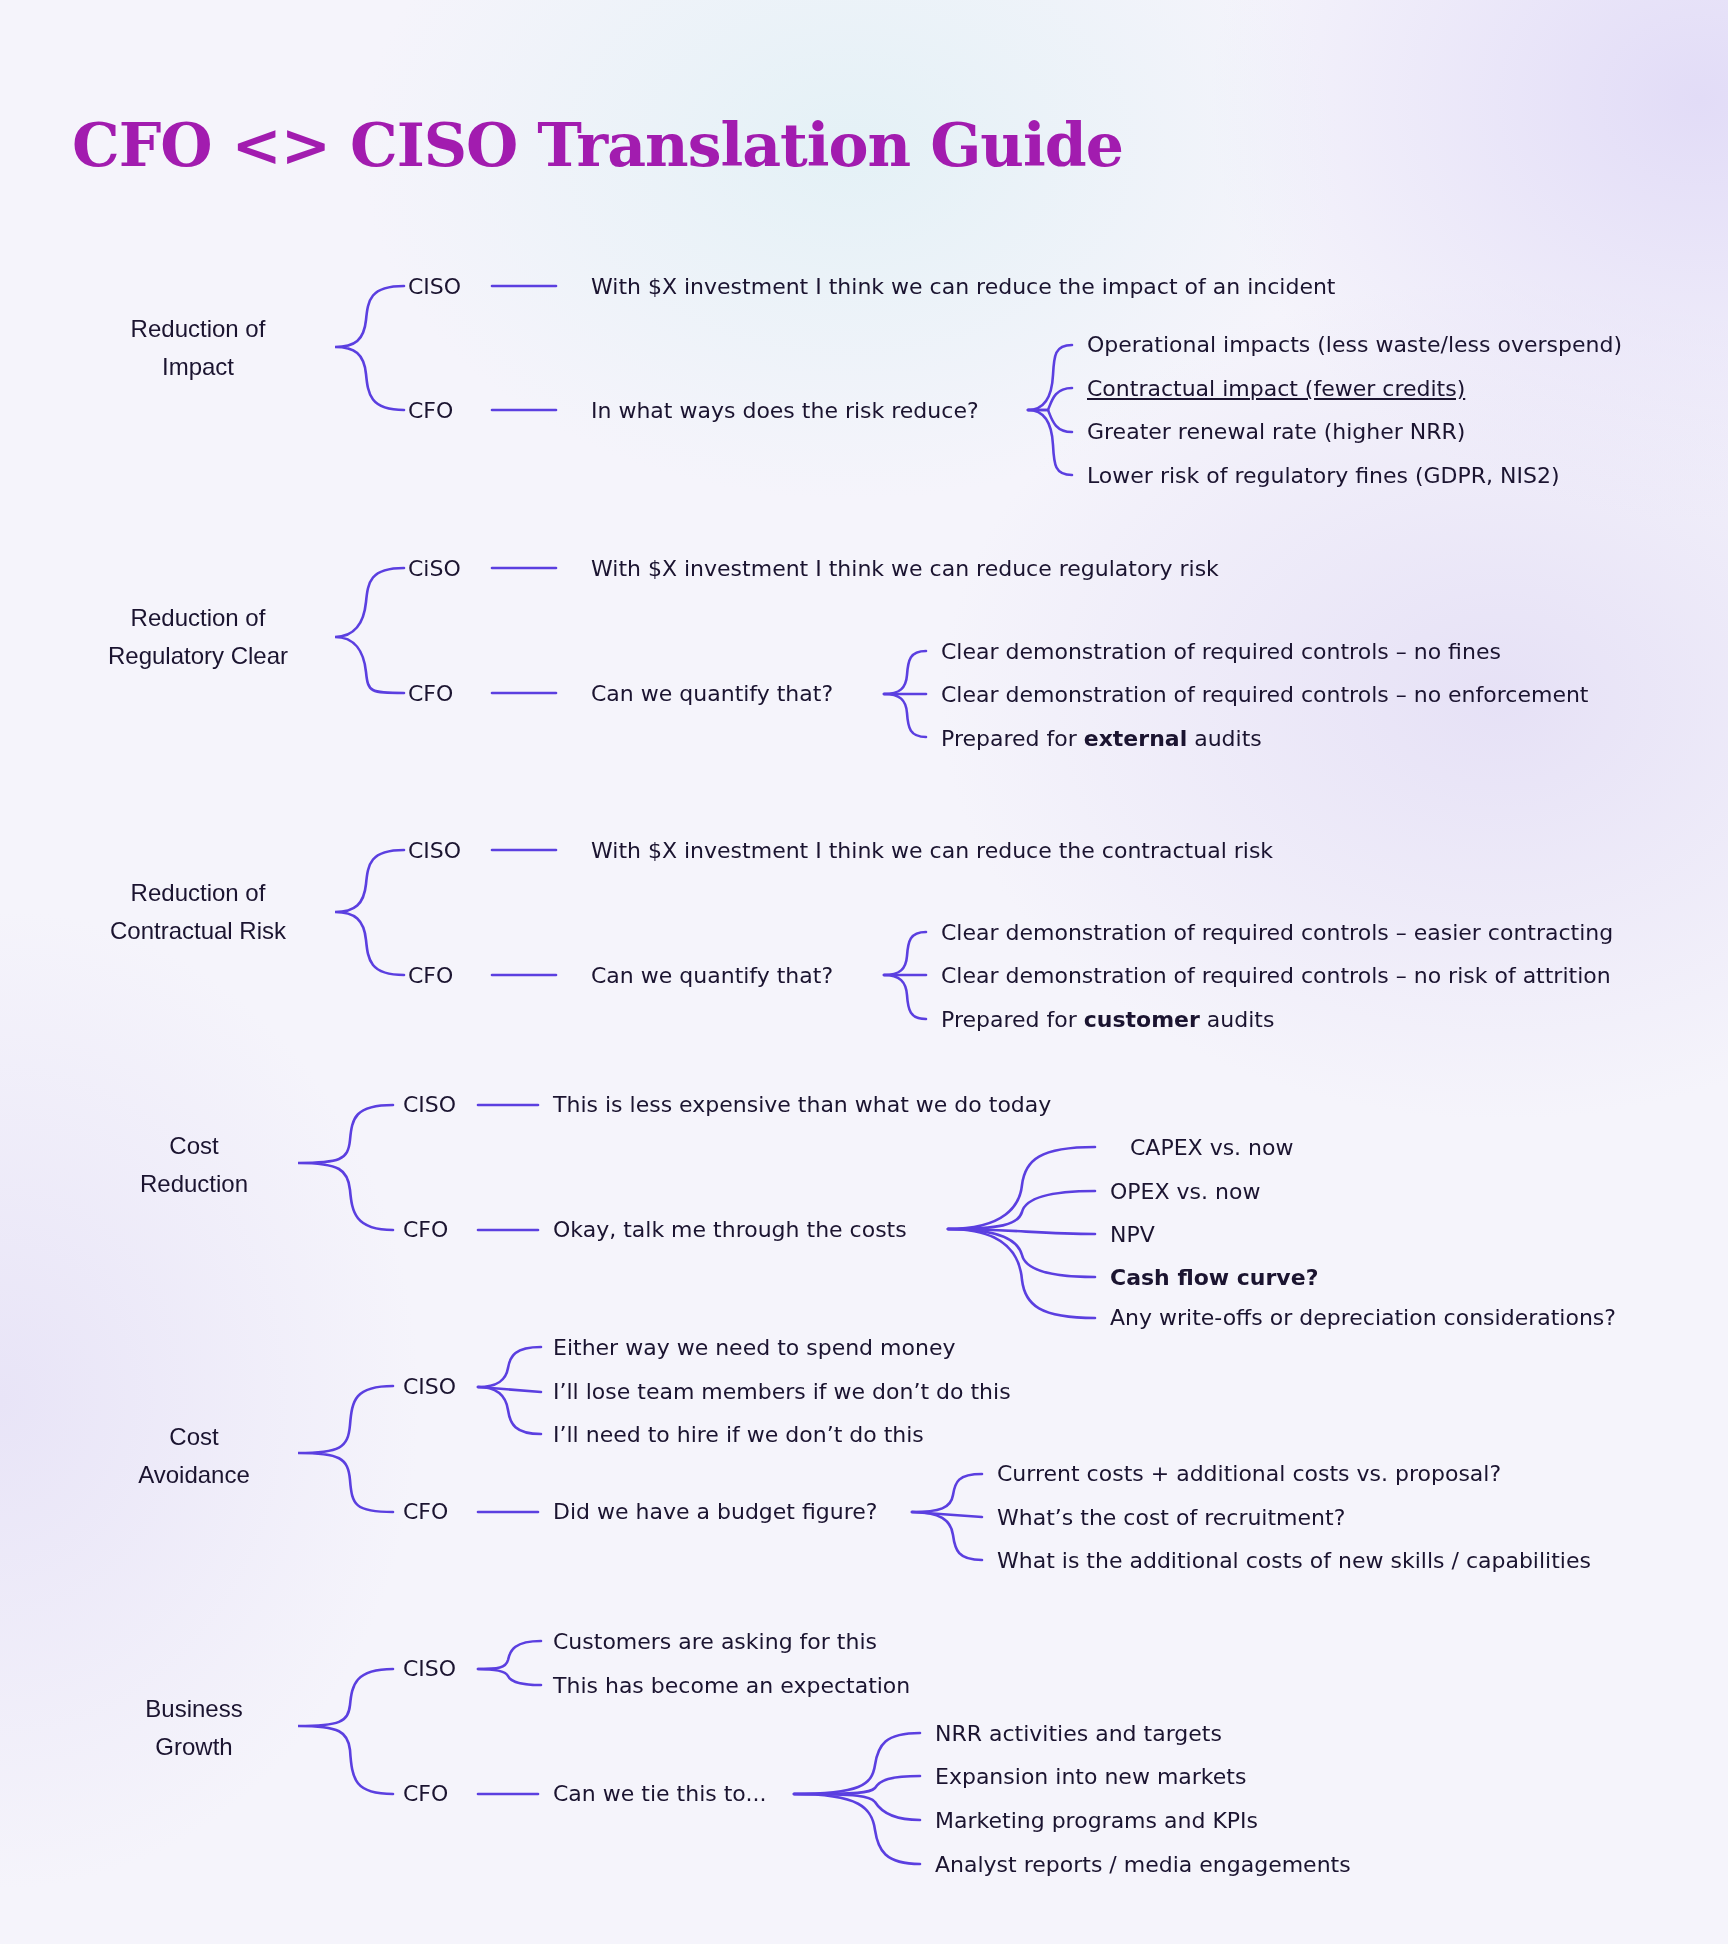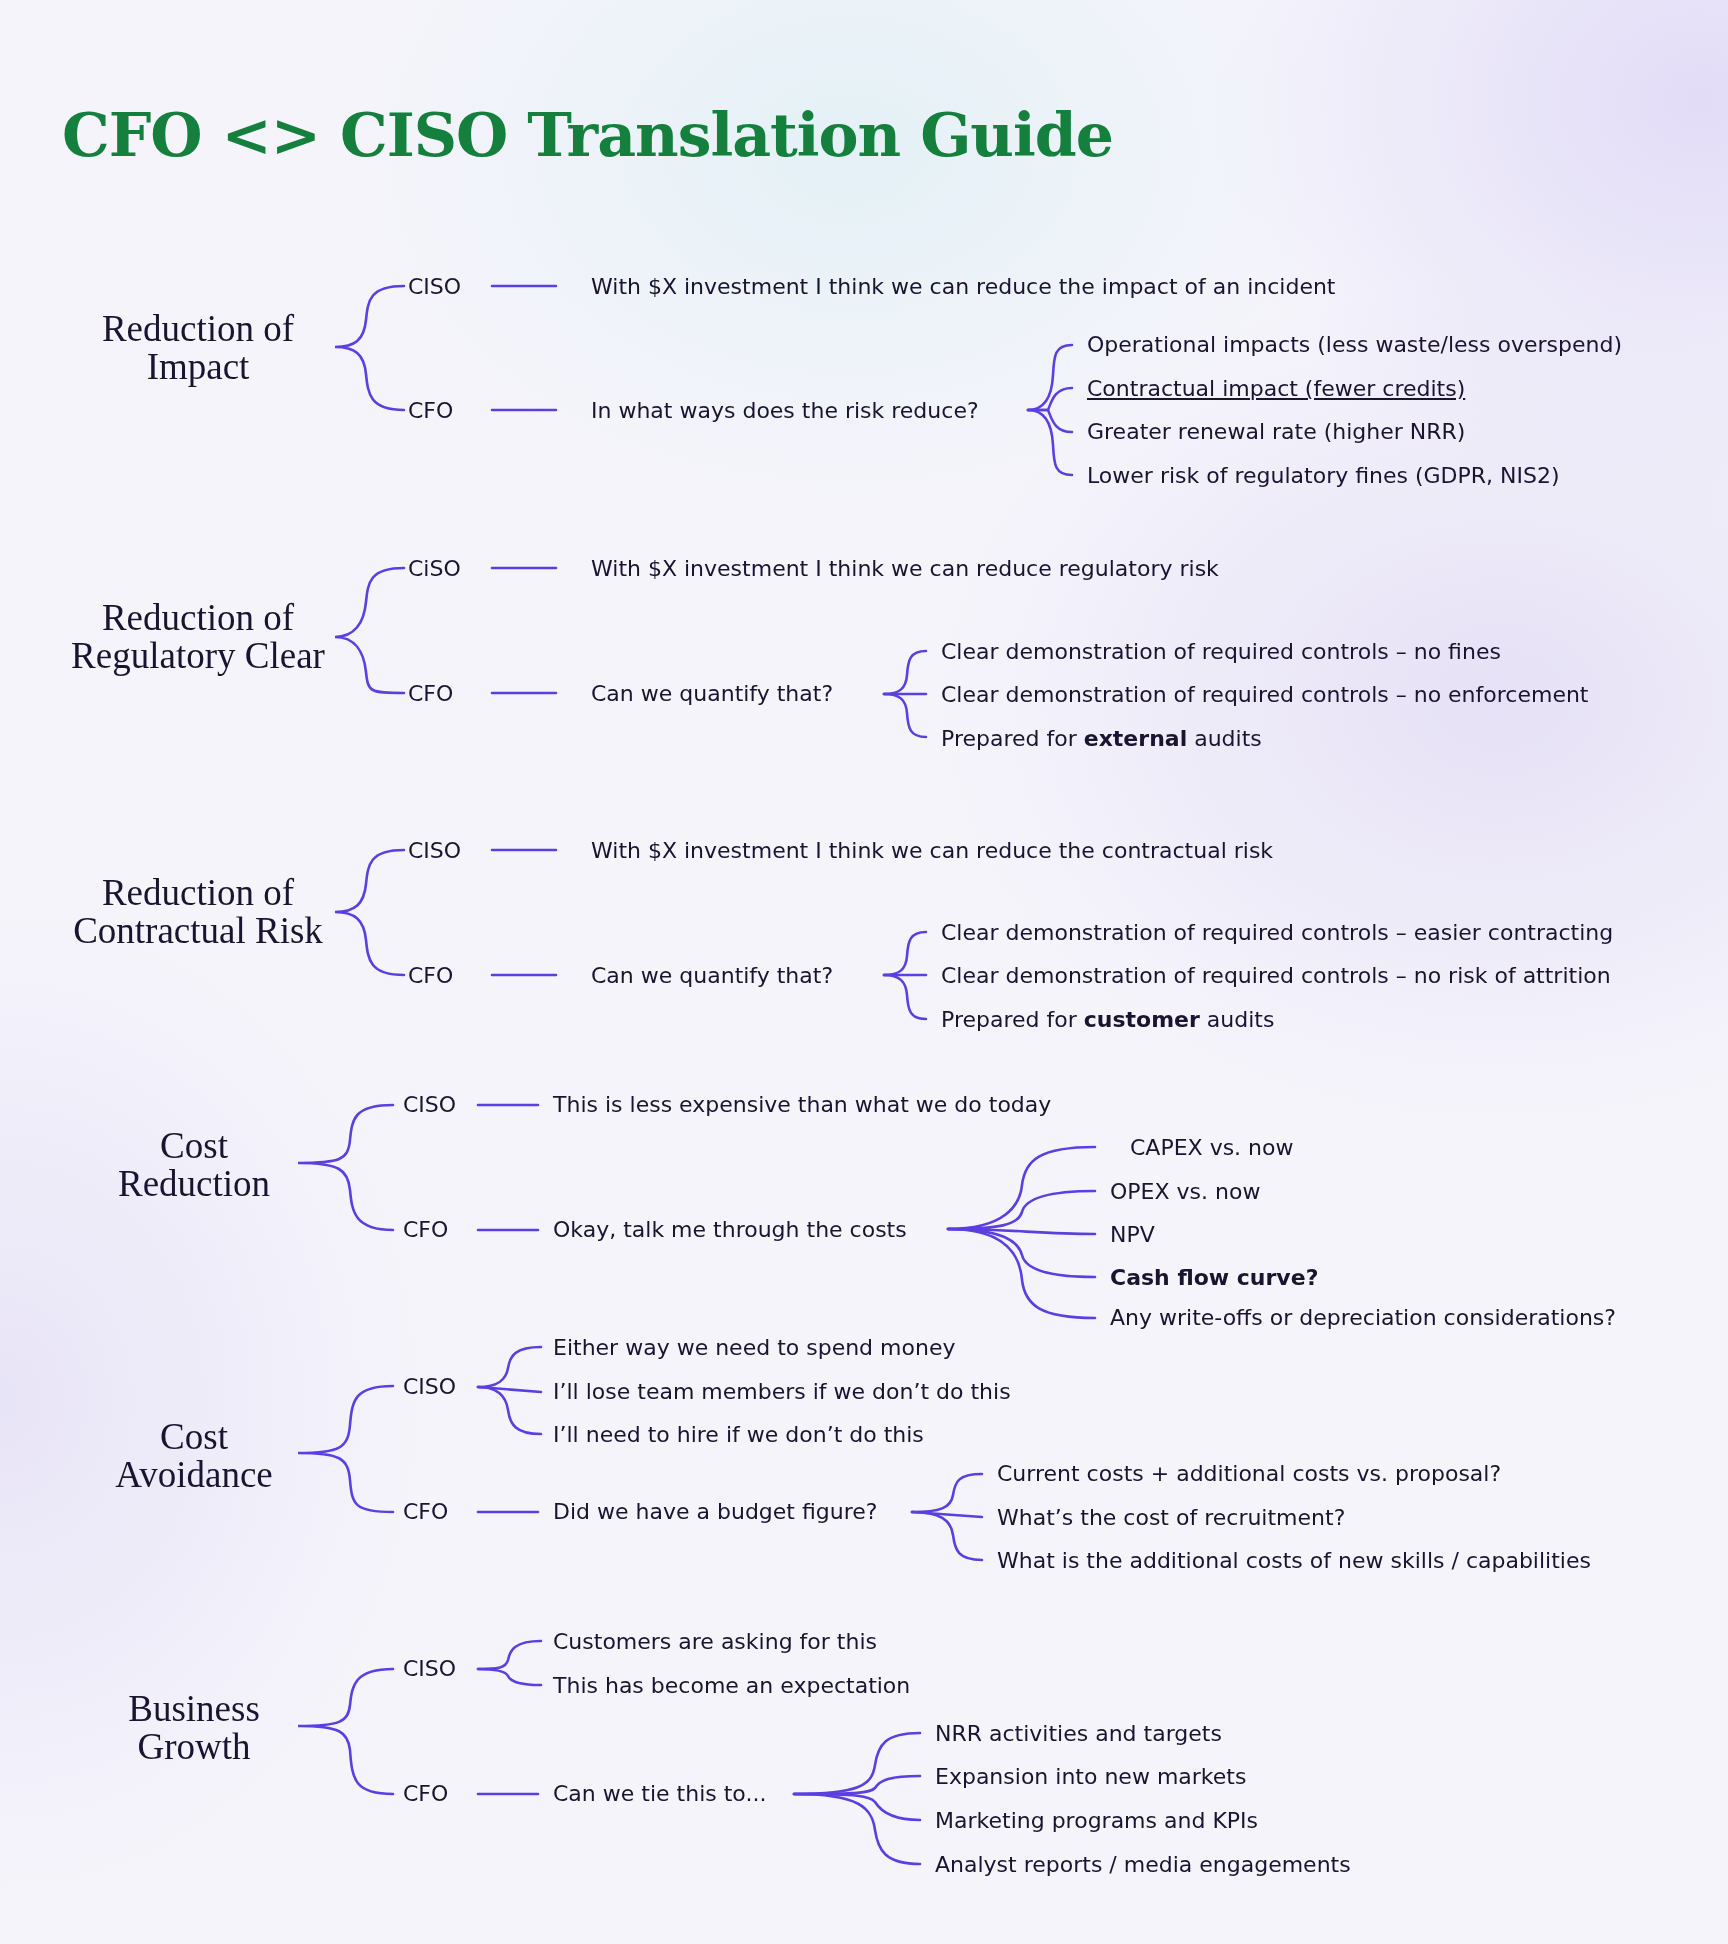--- a/index.html
+++ b/index.html
@@ -10,24 +10,24 @@
       radial-gradient(ellipse 700px 600px at 1700px 100px, #e2dcf7 0%, rgba(226,220,247,0) 70%),
       radial-gradient(ellipse 800px 600px at 1500px 700px, #e6e1f6 0%, rgba(230,225,246,0) 70%),
       radial-gradient(ellipse 600px 700px at 0px 1400px, #e8e4f7 0%, rgba(232,228,247,0) 70%),
       #f5f4fb;
     font-family: "DejaVu Sans", sans-serif;
     color:#1b1430;
   }
   .title {
     position:absolute; left:62px; top:100px;
     font-family:"DejaVu Serif", serif; font-weight:bold;
-    font-size:60px; color:#15803d; letter-spacing:-1px; margin:0;
+    font-size:60px; color:#a21caf; letter-spacing:-1px; margin:10px;
   }
   .cat {
-    position:absolute; font-family:Liberation Serif, serif; font-size:37px;
+    position:absolute; font-family:Liberation Sans, sans-serif; font-size:24px;
     line-height:38px; text-align:center; color:#1b1430; transform:translate(-50%,-50%);
     white-space:nowrap;
   }
   .t { position:absolute; font-size:22px; line-height:26px; white-space:nowrap; transform:translateY(-50%); color:#1b1430; }
   .role { font-size:22px; }
   svg.lines { position:absolute; left:0; top:0; width:1728px; height:1944px; pointer-events:none; }
   svg.lines path, svg.lines line { fill:none; stroke:#5b3fe0; stroke-width:2.6; stroke-linecap:round; }
 </style>
 </head>
 <body>

